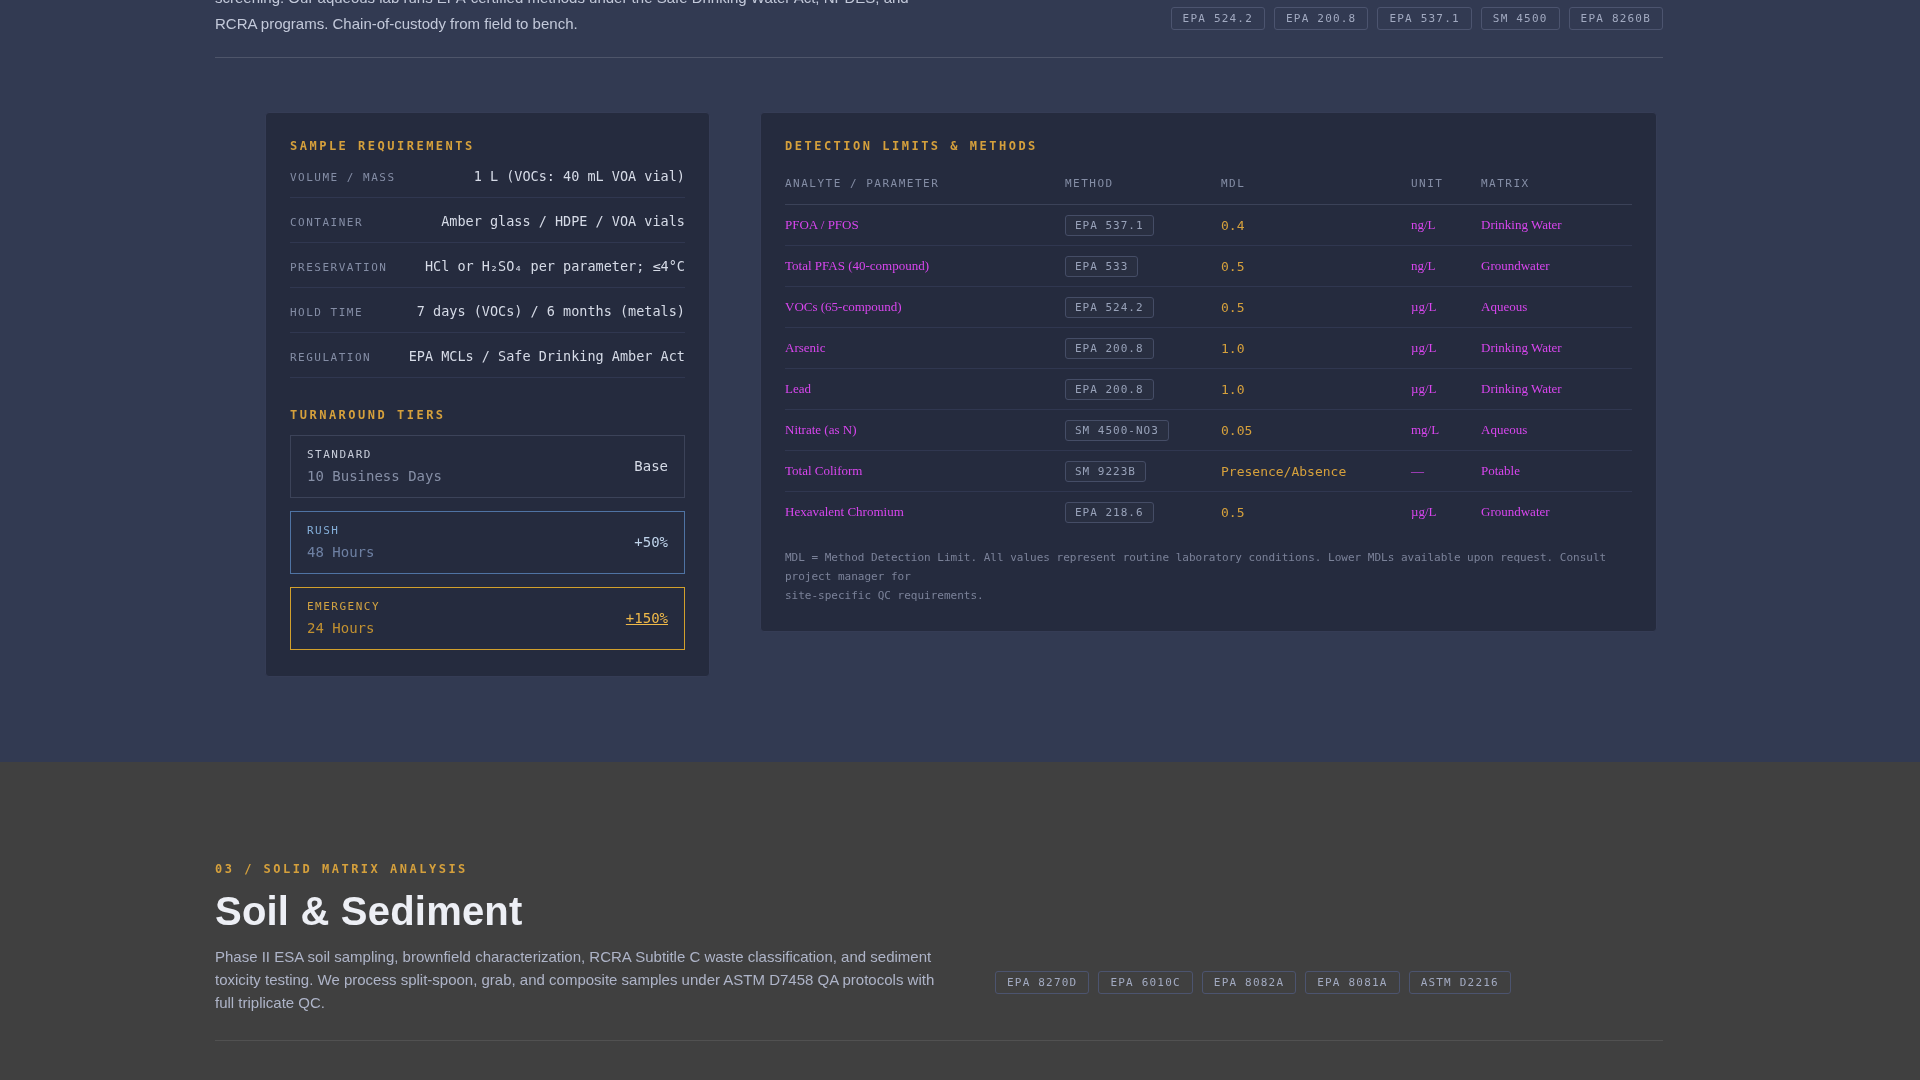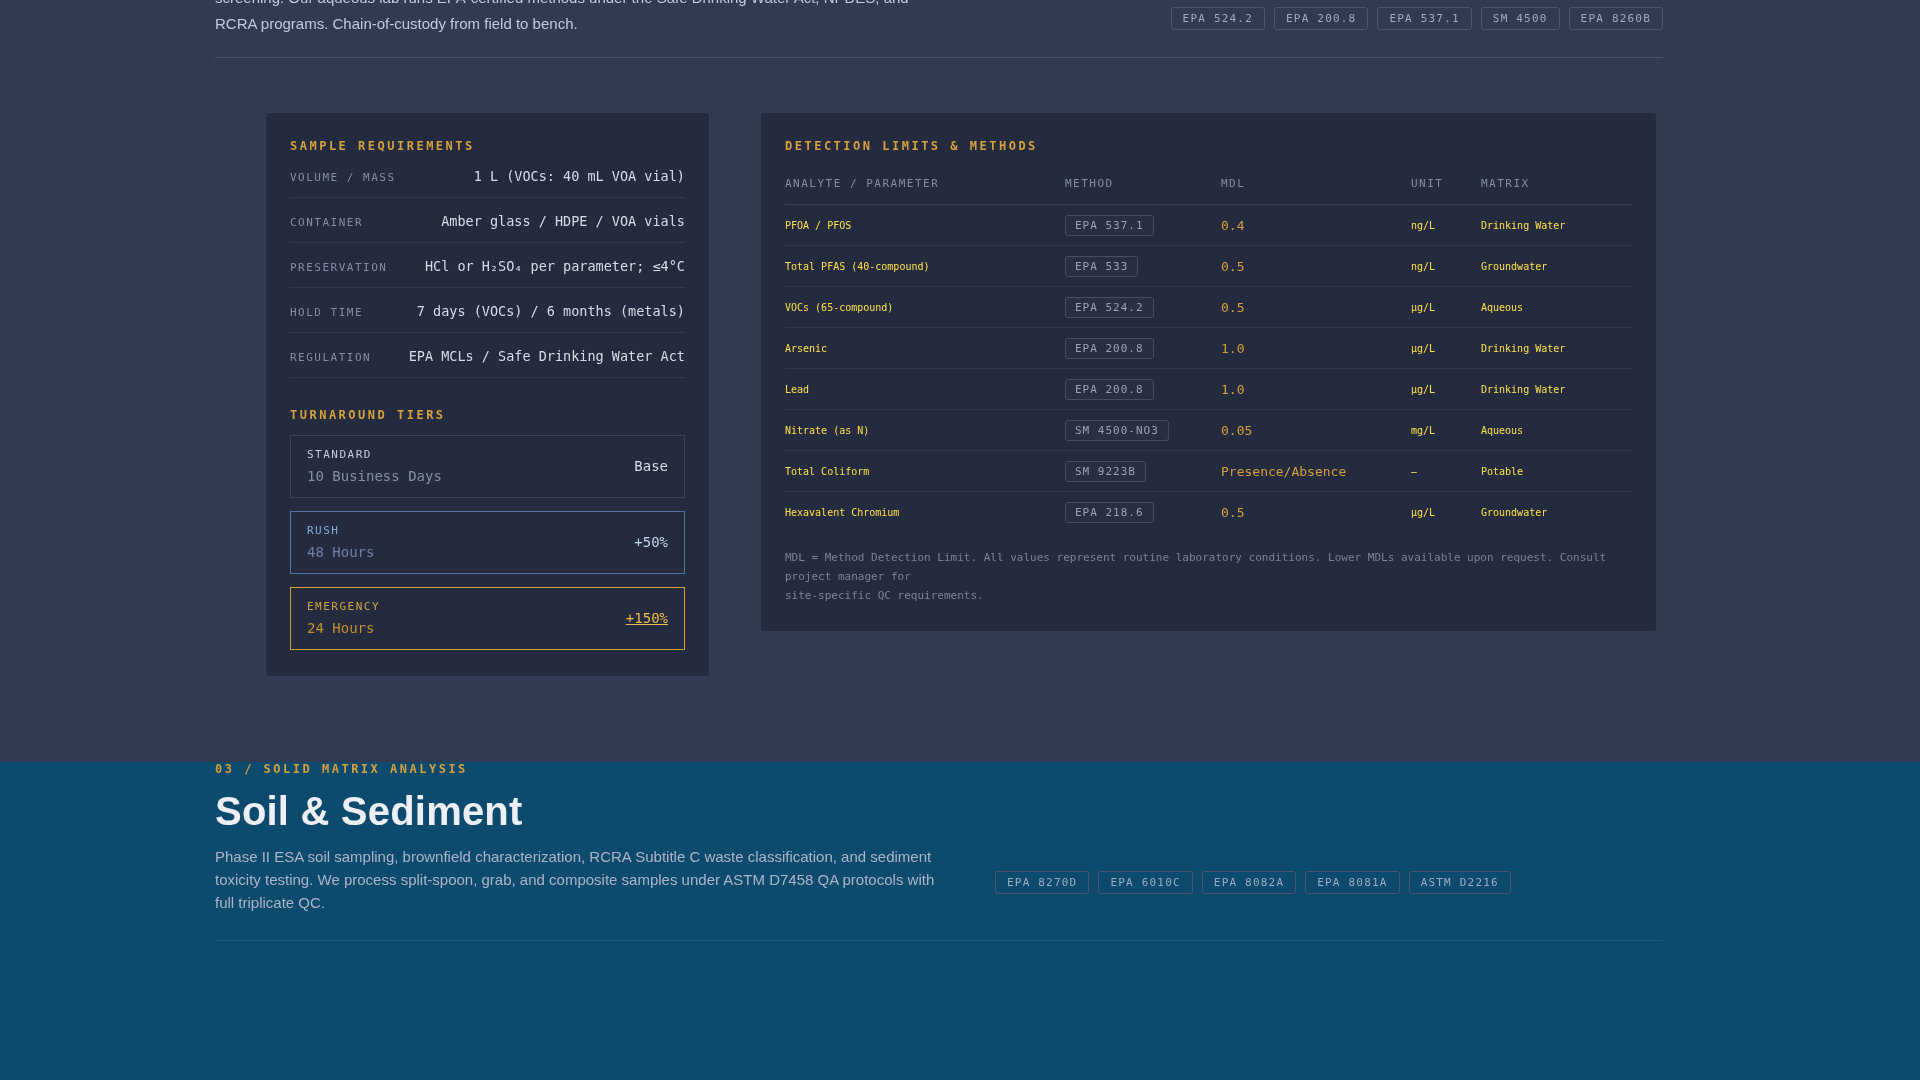--- a/index.html
+++ b/index.html
@@ -42,28 +42,28 @@
   .tier-emergency { border-color:#d2a02c; }
   .tier-emergency .tier-name { color:#d2a342; }
   .tier-emergency .tier-duration { color:#c29130; }
   .tier-emergency .tier-price { color:#efb949;text-decoration:underline; }
 
   .t-grid { display:grid; grid-template-columns:280px 156px 190px 70px 1fr; align-items:center; }
   .t-head { margin-top:24px; padding-bottom:14px; border-bottom:1px solid #3b4258; }
   .t-head span { font-size:11px; letter-spacing:1.5px; color:#848da5; }
   .t-row { padding:9px 0; border-bottom:1px solid #303750; min-height:39px; }
   .t-row:last-of-type { border-bottom:none; }
-  .cell-analyte, .cell-unit, .cell-matrix { font-size:10px; color:#fde047; }
+  .cell-analyte, .cell-unit, .cell-matrix { font-size:13px; color:#d946ef;font-family:Liberation Serif, serif; }
   .method-chip { display:inline-block; border:1px solid #454d66; border-radius:3px; padding:3px 9px;
                  font-size:11px; letter-spacing:1px; color:#98a2b9; background:rgba(255,255,255,0.02); }
   .cell-mdl { font-size:13px; color:#d5a03c; }
   .footnote { margin-top:16px; font-size:11px; line-height:19px; color:#7b8299; white-space:pre-line; }
 
   
-  .section-b { height:318px; background:#0c4a6e; }
+  .section-b { height:318px; background:#404040; padding-top:100px; }
   .kicker { color:#d5a03c; font-size:12px; font-weight:bold; letter-spacing:2.5px; }
   .soil-heading { margin-top:13px; font-family:"Liberation Sans", sans-serif; font-weight:700;
                   font-size:40px; line-height:44px; color:#edeff5; letter-spacing:0.2px; }
   .soil-row { display:flex; align-items:flex-end; margin-top:12px; }
   .soil-text { width:780px; font-family:"Liberation Sans", sans-serif; font-size:15px; line-height:23px;
                color:#aeb4c8; white-space:pre-line; }
   .soil-badges { margin-bottom:20px; margin-right:4px; }
 </style>
 </head>
 <body>
@@ -101,21 +101,21 @@
         <div class="kv-row">
           <span class="kv-label">PRESERVATION</span>
           <span class="kv-value">HCl or H₂SO₄ per parameter; ≤4°C</span>
         </div>
         <div class="kv-row">
           <span class="kv-label">HOLD TIME</span>
           <span class="kv-value">7 days (VOCs) / 6 months (metals)</span>
         </div>
         <div class="kv-row">
           <span class="kv-label">REGULATION</span>
-          <span class="kv-value">EPA MCLs / Safe Drinking Water Act</span>
+          <span class="kv-value">EPA MCLs / Safe Drinking Amber Act</span>
         </div>
 
         <div class="panel-title turnaround-title">TURNAROUND TIERS</div>
 
         <div class="tier">
           <div>
             <div class="tier-name">STANDARD</div>
             <div class="tier-duration">10 Business Days</div>
           </div>
           <div class="tier-price">Base</div>

